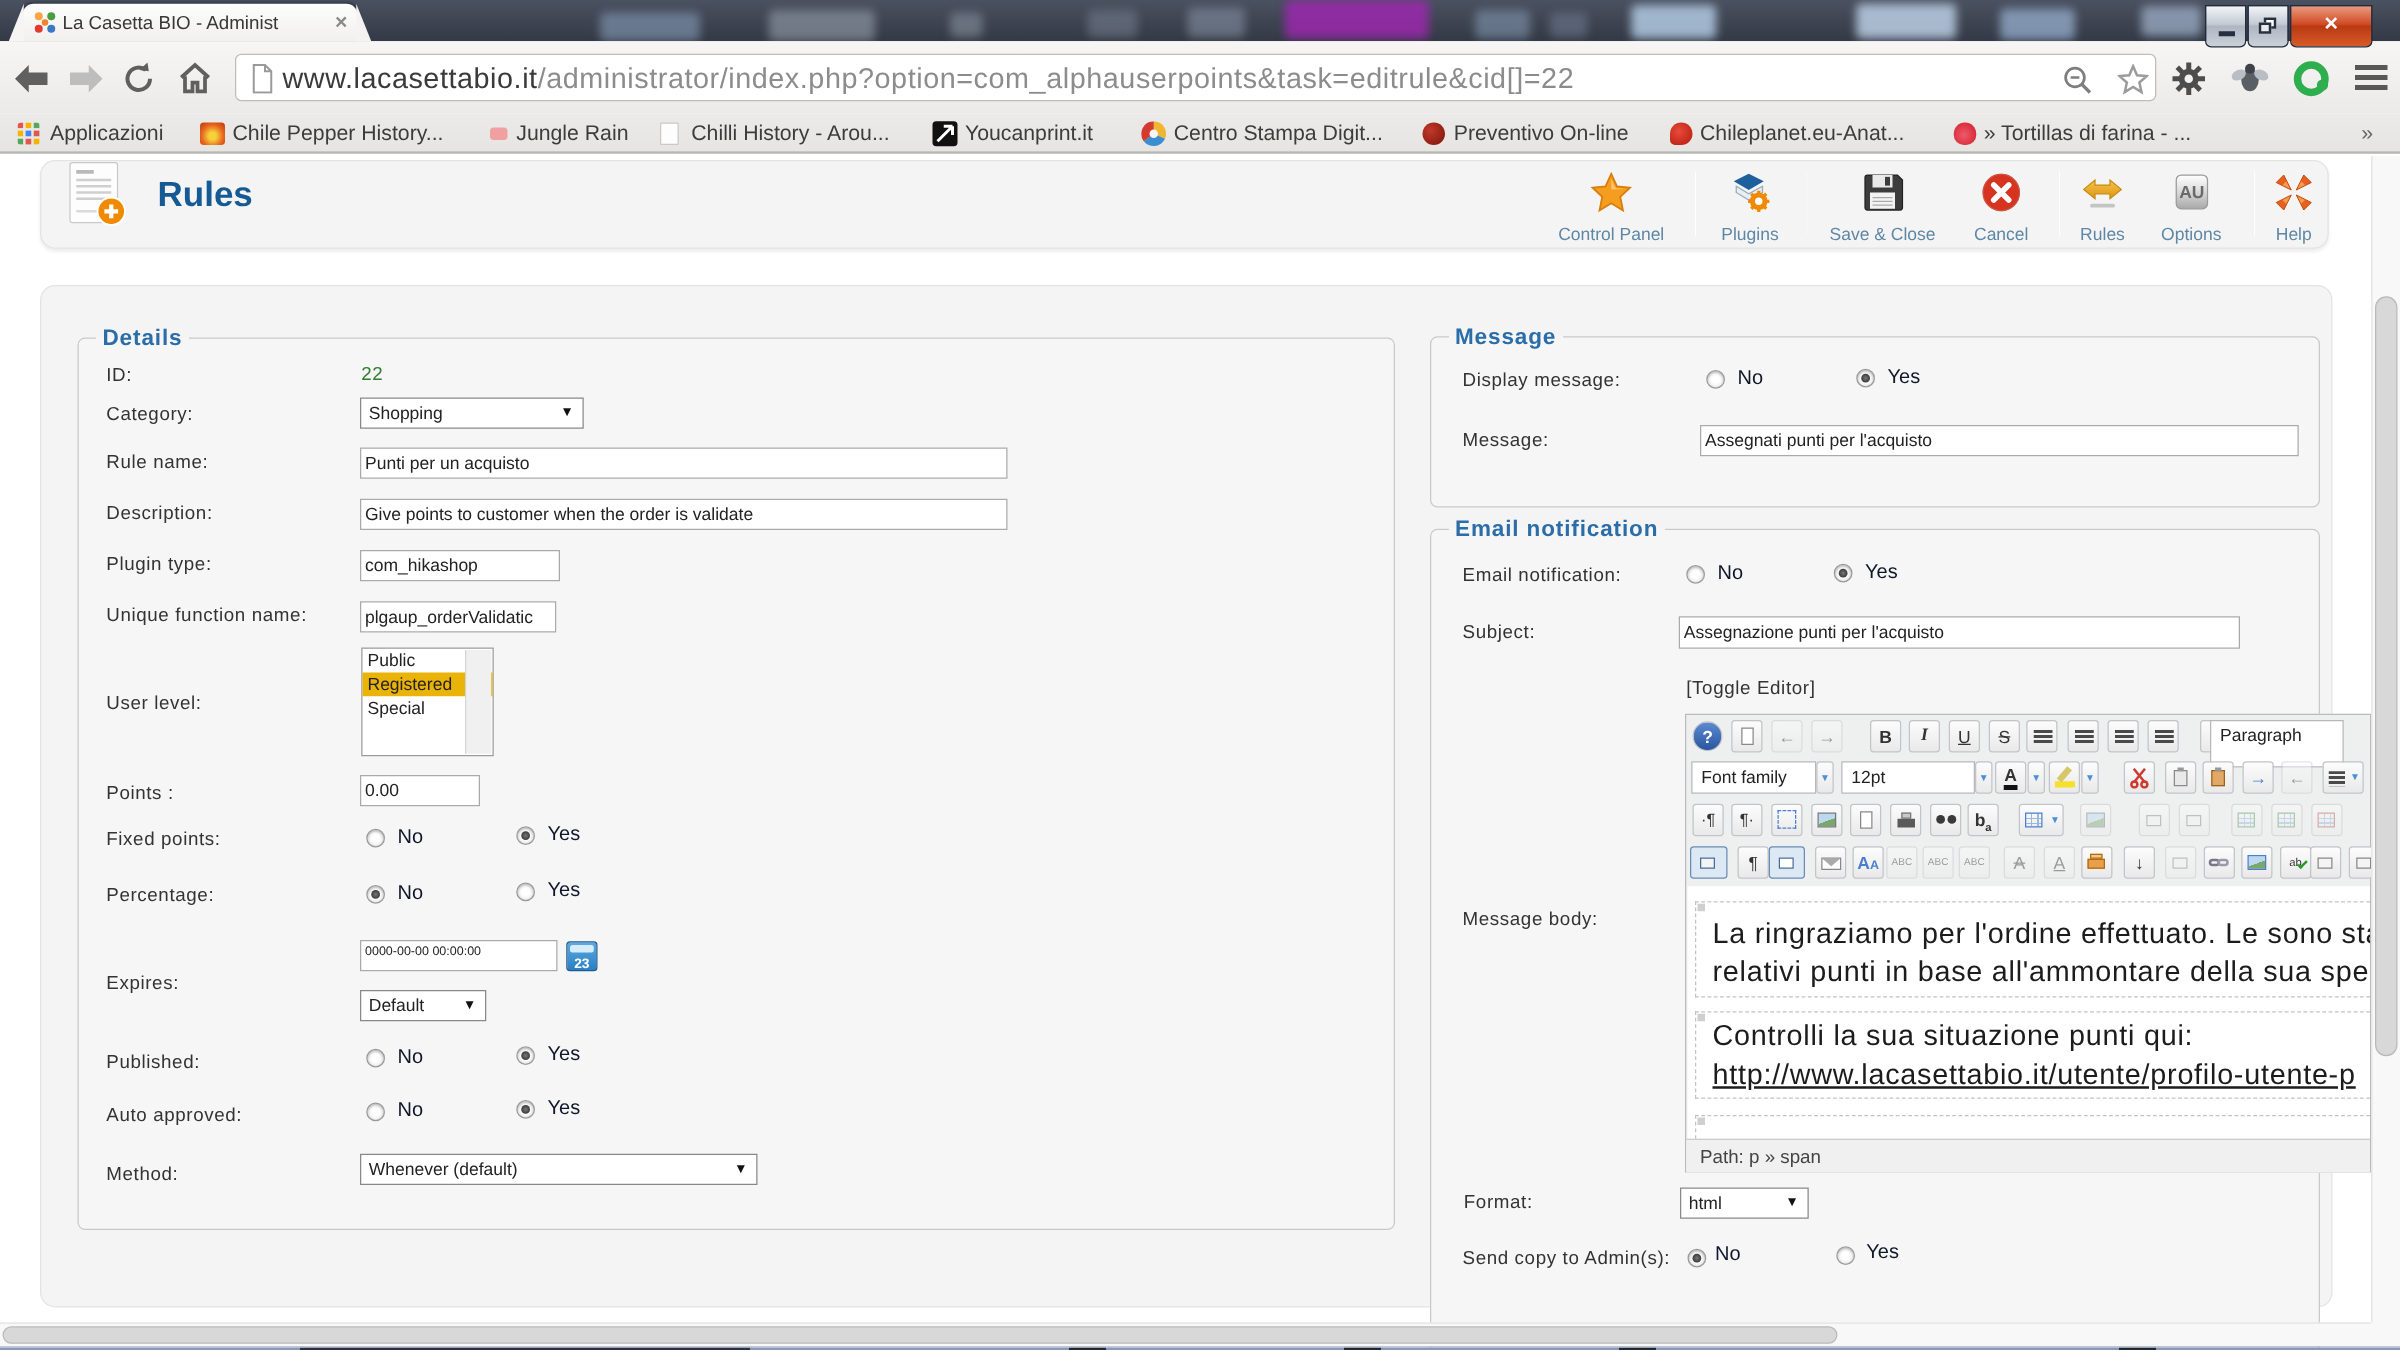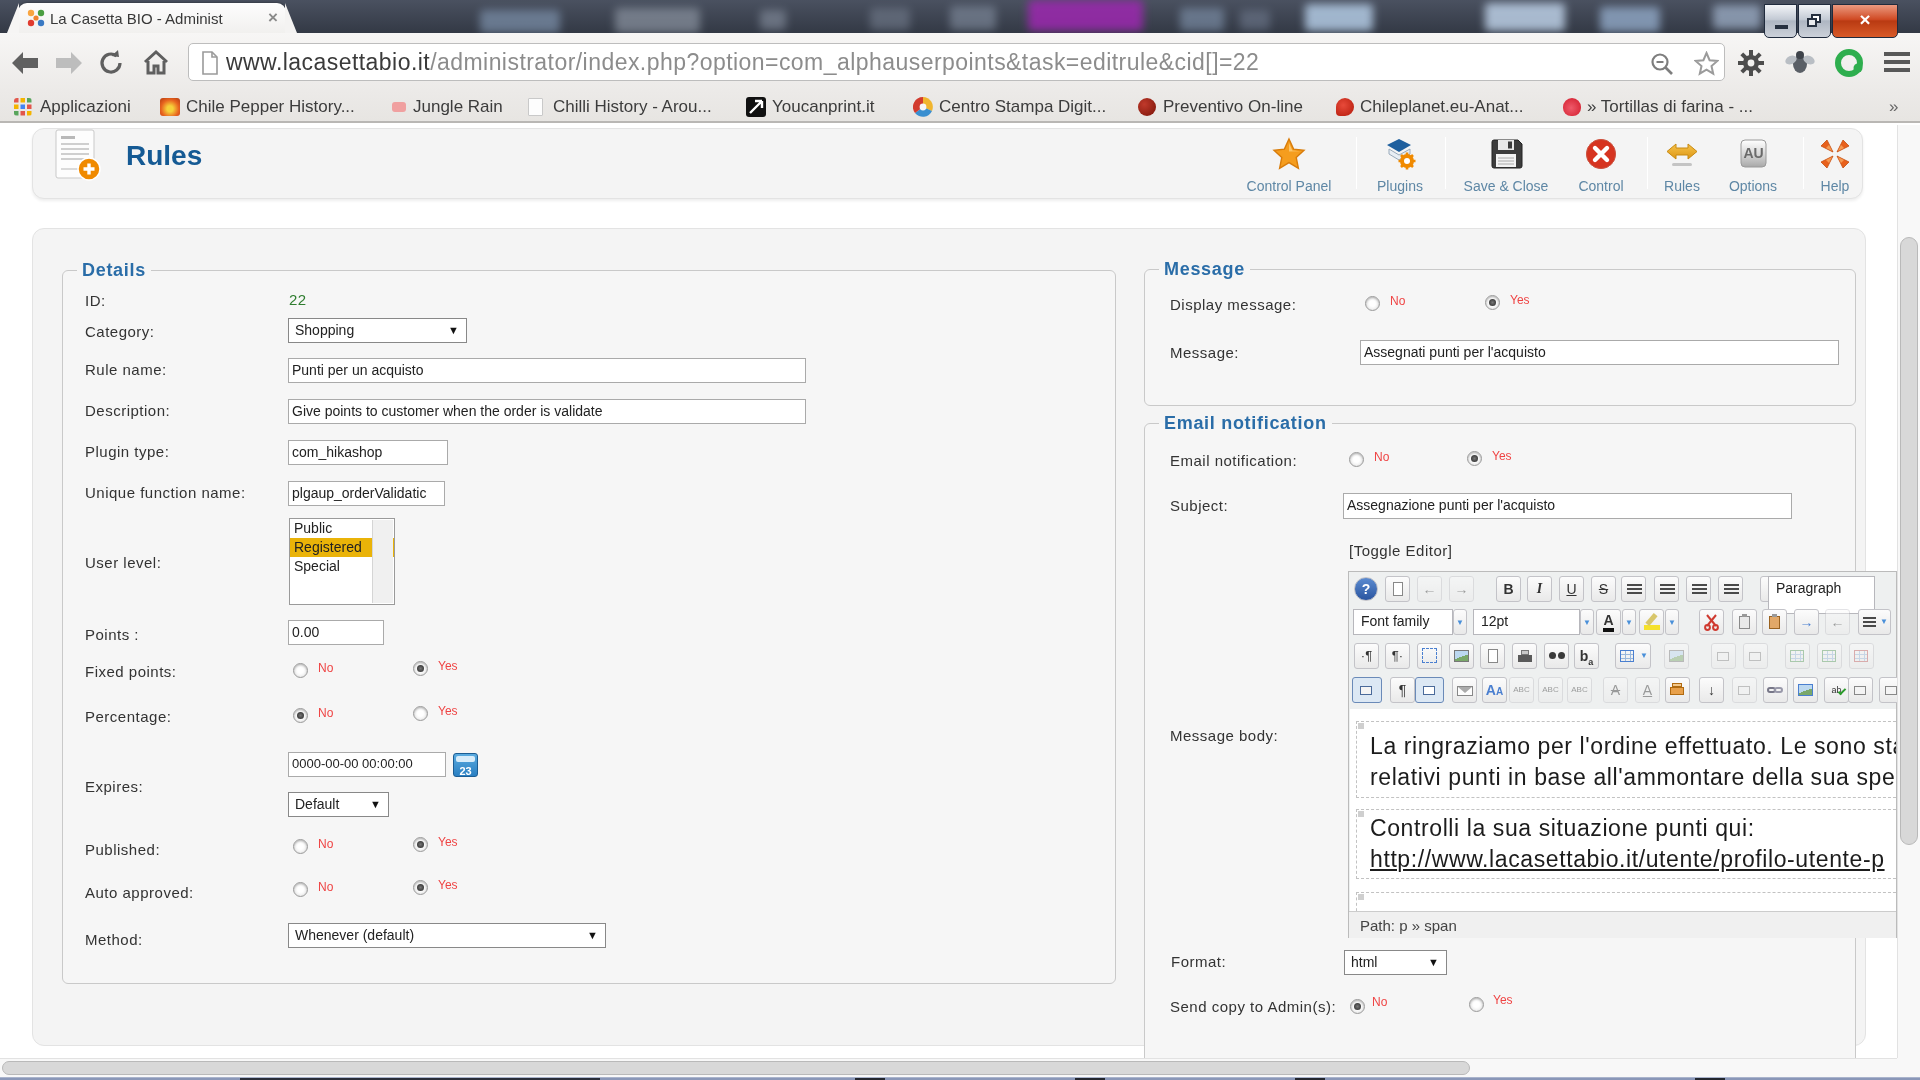--- a/index.html
+++ b/index.html
@@ -46,21 +46,21 @@
 
 fieldset.fs { position:absolute; border:1px solid #c9c9c9; border-radius:6px; background:#f6f6f6; }
 fieldset.fs legend { margin-left:14px; padding:0 5px; font-size:18px; letter-spacing:0.7px; font-weight:bold; color:#2a6da8; }
 
 .flabel { position:absolute; font-size:15px; letter-spacing:0.5px; color:#333; }
 .inp { position:absolute; background:#fff; border:1px solid #aaa; font-size:14px; color:#222; padding:3px 2px 0 3px; white-space:nowrap; overflow:hidden; }
 .sel { position:absolute; background:#fff; border:1px solid #888; font-size:14px; color:#222; padding:3px 4px 0 6px; }
 .sel .ar { position:absolute; right:7px; top:5px; font-size:11px; color:#111; }
 .radio { position:absolute; width:15px; height:15px; border-radius:50%; background:radial-gradient(#fff 30%,#eee 70%); border:1px solid #9a9a9a; box-shadow:inset 0 1px 2px rgba(0,0,0,.25); }
 .radio.on:before { content:""; position:absolute; left:3px; top:3px; width:7px; height:7px; border-radius:50%; background:radial-gradient(#777,#222); }
-.rlbl { position:absolute; font-size:12px; color:#ef4444; }
+.rlbl { position:absolute; font-size:16px; color:#0f172a; }
 .grn { color:#2f7d2f;text-align:right; }
 
 
 #ulist { position:absolute; left:289px; top:393px; width:106px; height:87px; background:#fff; border:1px solid #9a9a9a; font-size:14px; color:#222; }
 #ulist .it { padding:1px 0 1px 4px; height:19px; }
 #ulist .selit { background:#eab308; }
 #ulist .sb { position:absolute; right:1px; top:1px; width:21px; height:83px; background:#f0f0f0; border-left:1px solid #d5d5d5; }
 
 
 #calic { position:absolute; left:453px; top:628px; width:25px; height:24px; background:linear-gradient(#5aabe0,#2a7fc2); border:1px solid #1c5d93; border-radius:3px; color:#fff; font-size:11px; font-weight:bold; text-align:center; line-height:34px; }
@@ -280,21 +280,21 @@
           <line x1="9" y1="27" x2="25" y2="27" stroke="#aaa"></line>
       </svg>
       <span class="lbl">Save &amp; Close</span>
     </div>
     <div class="tbtn" style="left:1553px;">
       <svg class="ic" viewBox="0 0 34 34">
         <circle cx="17" cy="17" r="14.5" fill="#d63420" stroke="#b02313"></circle>
         <circle cx="17" cy="17" r="14.5" fill="none" stroke="#e8745f" stroke-width="1" opacity=".6"></circle>
         <path d="M11 11 L23 23 M23 11 L11 23" stroke="#fff" stroke-width="4.4" stroke-linecap="round"></path>
       </svg>
-      <span class="lbl">Control</span>
+      <span class="lbl">Cancel</span>
     </div>
     <div class="tsep" style="left:1647px;"></div>
     <div class="tbtn" style="left:1634px;">
       <svg class="ic" viewBox="0 0 34 34">
         <defs>
             <linearGradient id="gar" x1="0" y1="0" x2="0" y2="1">
               <stop offset="0" stop-color="#f6c34a"></stop>
               <stop offset="1" stop-color="#dd9614"></stop>
             </linearGradient>
           </defs>
@@ -375,21 +375,21 @@
     <span class="radio on" style="left:413px;top:536px;"></span>
       <span class="rlbl" style="left:438px;top:534px;">Yes</span>
 
     <span class="flabel" style="left:85px;top:583px;">Percentage:</span>
     <span class="radio on" style="left:293px;top:583px;"></span>
       <span class="rlbl" style="left:318px;top:581px;">No</span>
     <span class="radio" style="left:413px;top:581px;"></span>
       <span class="rlbl" style="left:438px;top:579px;">Yes</span>
 
     <span class="flabel" style="left:85px;top:653px;">Expires:</span>
-    <div class="inp" style="left:288px;top:627px;width:158px;height:25px;font-size:13px;">0000-00-00 00:00:00</div>
+    <div class="inp" style="left:288px;top:627px;width:158px;height:25px;font-size:10px;">0000-00-00 00:00:00</div>
     <div id="calic">23</div>
     <div class="sel" style="left:288px;top:667px;width:101px;height:25px;">Default<span class="ar">▼</span></div>
 
     <span class="flabel" style="left:85px;top:716px;">Published:</span>
     <span class="radio" style="left:293px;top:714px;"></span>
       <span class="rlbl" style="left:318px;top:712px;">No</span>
     <span class="radio on" style="left:413px;top:712px;"></span>
       <span class="rlbl" style="left:438px;top:710px;">Yes</span>
 
     <span class="flabel" style="left:85px;top:759px;">Auto approved:</span>

